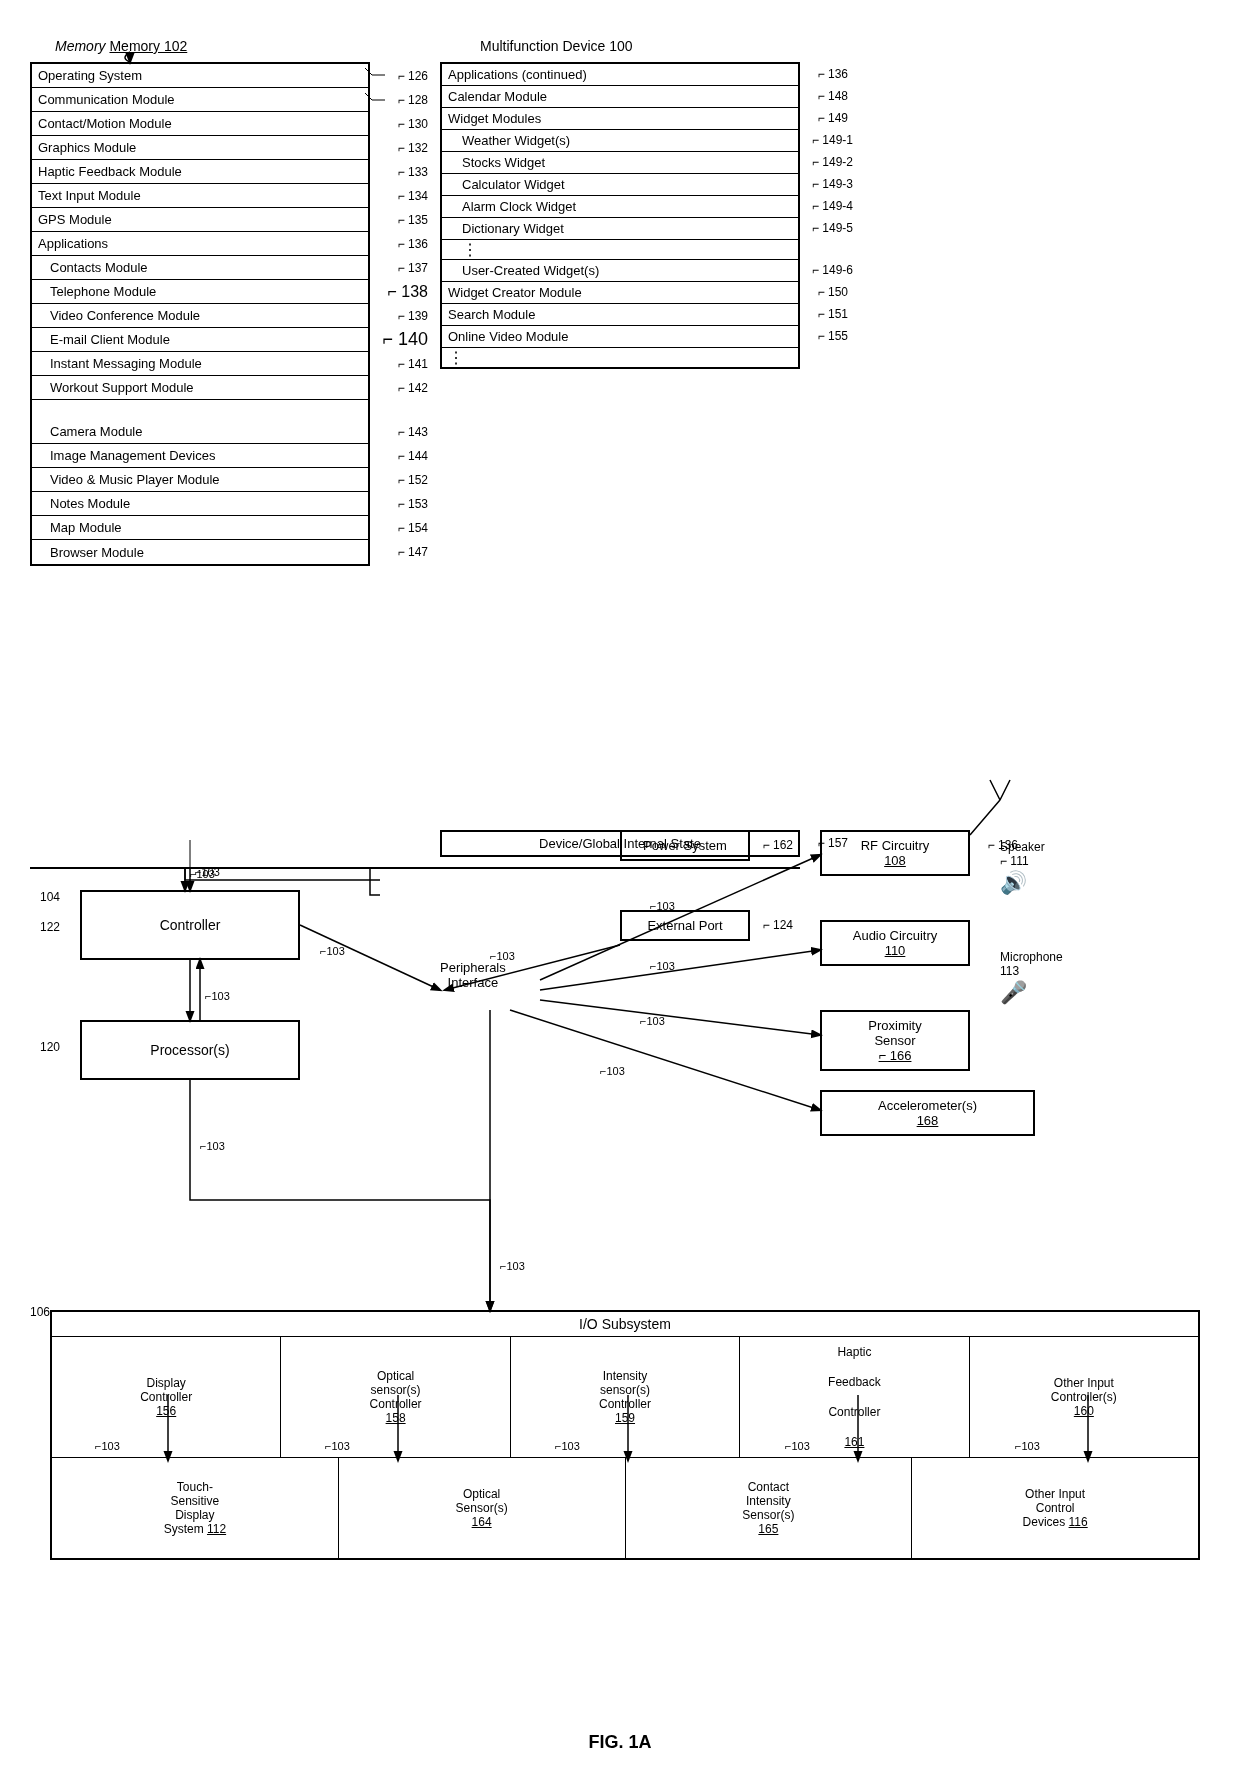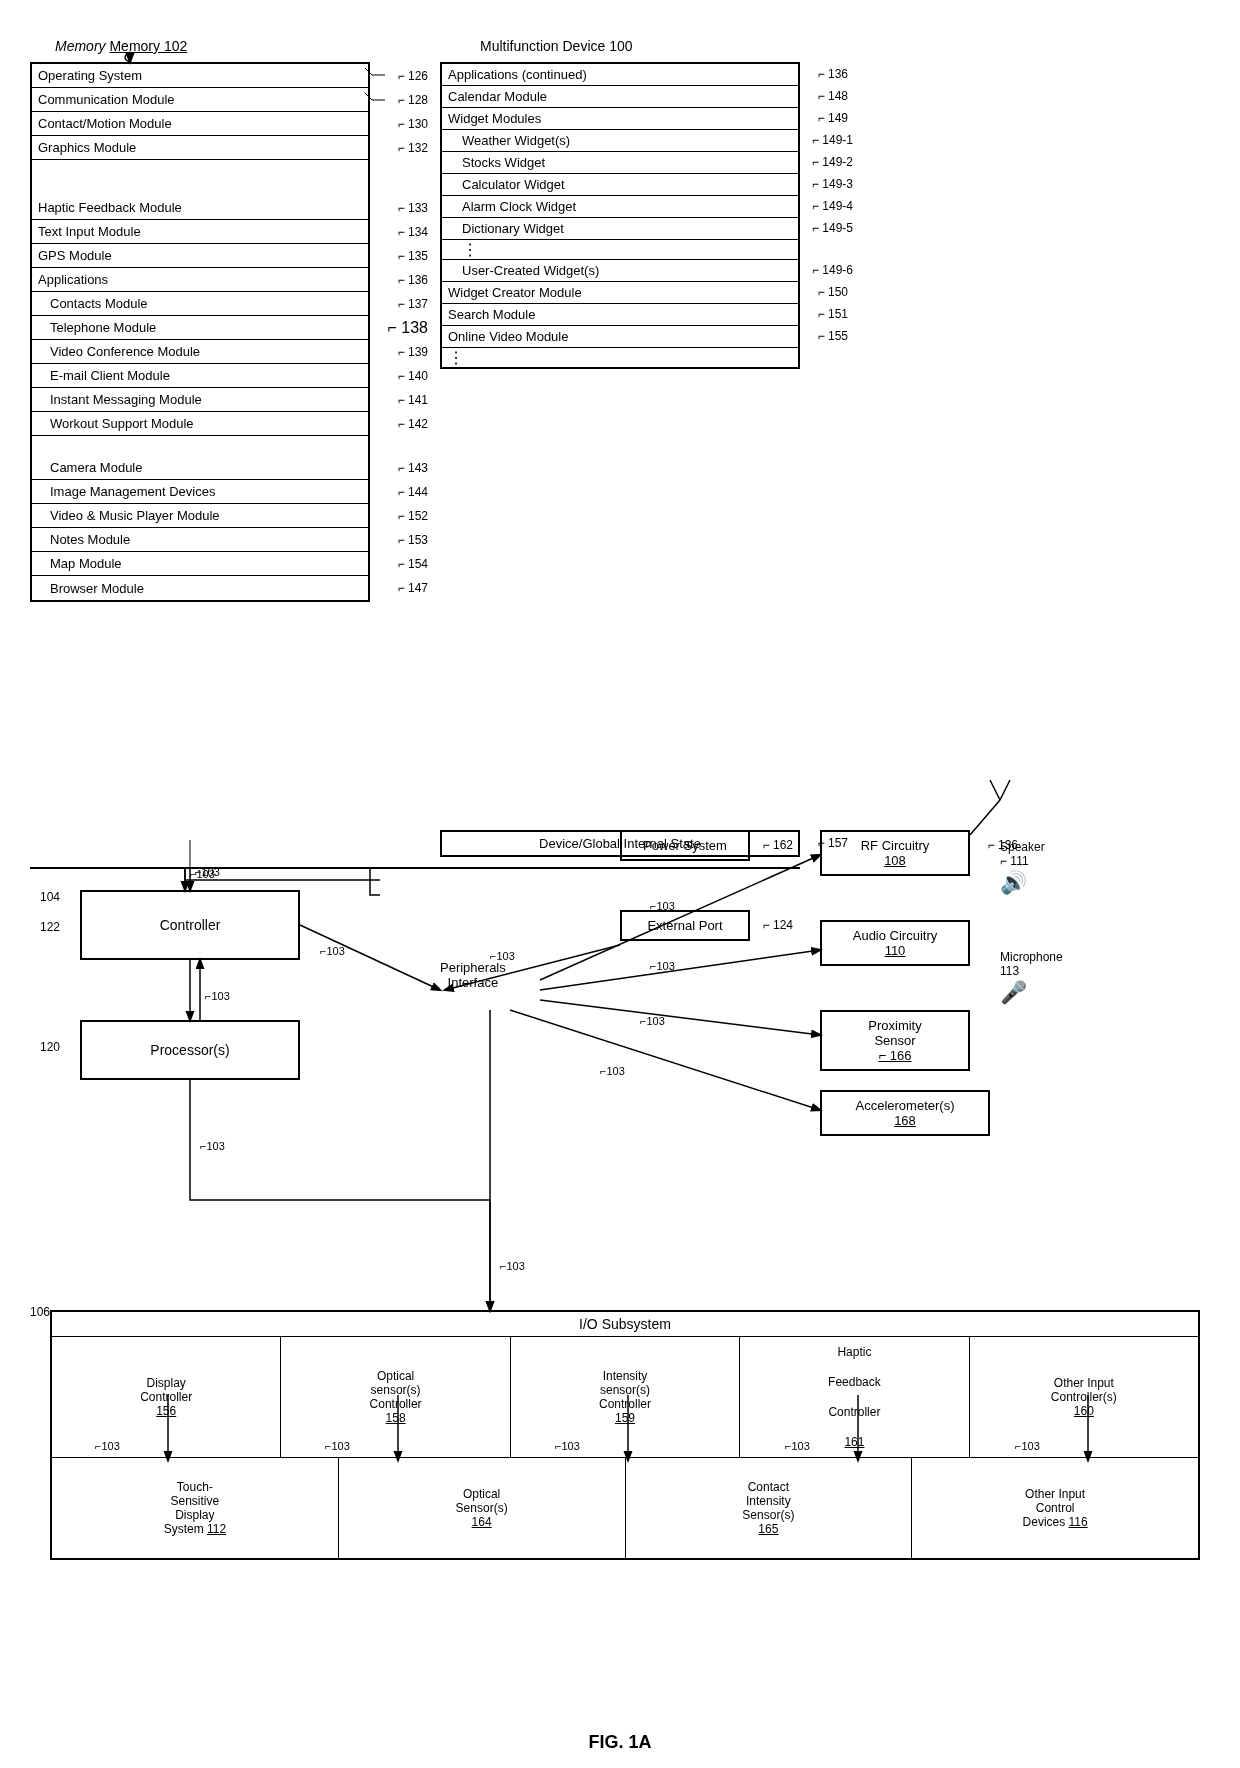--- a/index.html
+++ b/index.html
@@ -56,21 +56,21 @@
     <div style="border-bottom:1px solid black; padding:3px 6px; display:flex; align-items:center; min-height:24px; position:relative;">
       <span>Contact/Motion Module</span>
       <span style="position:absolute; right:-60px; font-size:12px; white-space:nowrap;">⌐ 130</span>
     </div>
 
     <div style="border-bottom:1px solid black; padding:3px 6px; display:flex; align-items:center; min-height:24px; position:relative;">
       <span>Graphics Module</span>
       <span style="position:absolute; right:-60px; font-size:12px; white-space:nowrap;">⌐ 132</span>
     </div>
 
-    <div style="border-bottom:1px solid black; padding:3px 6px; display:flex; align-items:center; min-height:24px; position:relative;margin-top:36px;">
+    <div style="border-bottom:1px solid black; padding:3px 6px; display:flex; align-items:center; min-height:24px; position:relative;">
       <span>Haptic Feedback Module</span>
       <span style="position:absolute; right:-60px; font-size:12px; white-space:nowrap;">⌐ 133</span>
     </div>
 
     <div style="border-bottom:1px solid black; padding:3px 6px; display:flex; align-items:center; min-height:24px; position:relative;">
       <span>Text Input Module</span>
       <span style="position:absolute; right:-60px; font-size:12px; white-space:nowrap;">⌐ 134</span>
     </div>
 
     <div style="border-bottom:1px solid black; padding:3px 6px; display:flex; align-items:center; min-height:24px; position:relative;">
@@ -93,21 +93,21 @@
       <span style="position:absolute; right:-60px; font-size:16px; white-space:nowrap;">⌐ 138</span>
     </div>
 
     <div style="border-bottom:1px solid black; padding:3px 6px 3px 18px; display:flex; align-items:center; min-height:24px; position:relative;">
       <span>Video Conference Module</span>
       <span style="position:absolute; right:-60px; font-size:12px; white-space:nowrap;">⌐ 139</span>
     </div>
 
     <div style="border-bottom:1px solid black; padding:3px 6px 3px 18px; display:flex; align-items:center; min-height:24px; position:relative;">
       <span>E-mail Client Module</span>
-      <span style="position:absolute; right:-60px; font-size:12px; white-space:nowrap;">⌐ 140</span>
+      <span style="position:absolute; right:-60px; font-size:18px; white-space:nowrap;">⌐ 140</span>
     </div>
 
     <div style="border-bottom:1px solid black; padding:3px 6px 3px 18px; display:flex; align-items:center; min-height:24px; position:relative;">
       <span>Instant Messaging Module</span>
       <span style="position:absolute; right:-60px; font-size:12px; white-space:nowrap;">⌐ 141</span>
     </div>
 
     <div style="border-bottom:1px solid black; padding:3px 6px 3px 18px; display:flex; align-items:center; min-height:24px; position:relative;">
       <span>Workout Support Module</span>
       <span style="position:absolute; right:-60px; font-size:12px; white-space:nowrap;">⌐ 142</span>
@@ -250,21 +250,21 @@
 
     <div style="font-size:22px; margin-top:2px;">🎤</div>
   </div>
 
   <div style="position:absolute; top:1010px; left:820px; width:150px; border:2px solid black; padding:6px; text-align:center; font-size:13px;">
     <div>Proximity</div>
     <div>Sensor</div>
     <div style="text-decoration:underline;">⌐ 166</div>
   </div>
 
-  <div style="position:absolute; top:1090px; left:820px; width:170px; border:2px solid black; padding:6px; text-align:center; font-size:13px;">
+  <div style="position:absolute; top:1090px; left:820px; width:215px; border:2px solid black; padding:6px; text-align:center; font-size:13px;">
     <div>Accelerometer(s)</div>
     <div style="text-decoration:underline;">168</div>
   </div>
 
   <div style="position:absolute; top:960px; left:440px; font-size:13px; text-align:center;">
     <span>Peripherals</span><br>
     <span>Interface</span>
   </div>
 
   <div style="position:absolute; top:890px; left:80px; width:220px; height:70px; border:2px solid black; display:flex; align-items:center; justify-content:center; font-size:14px;">

